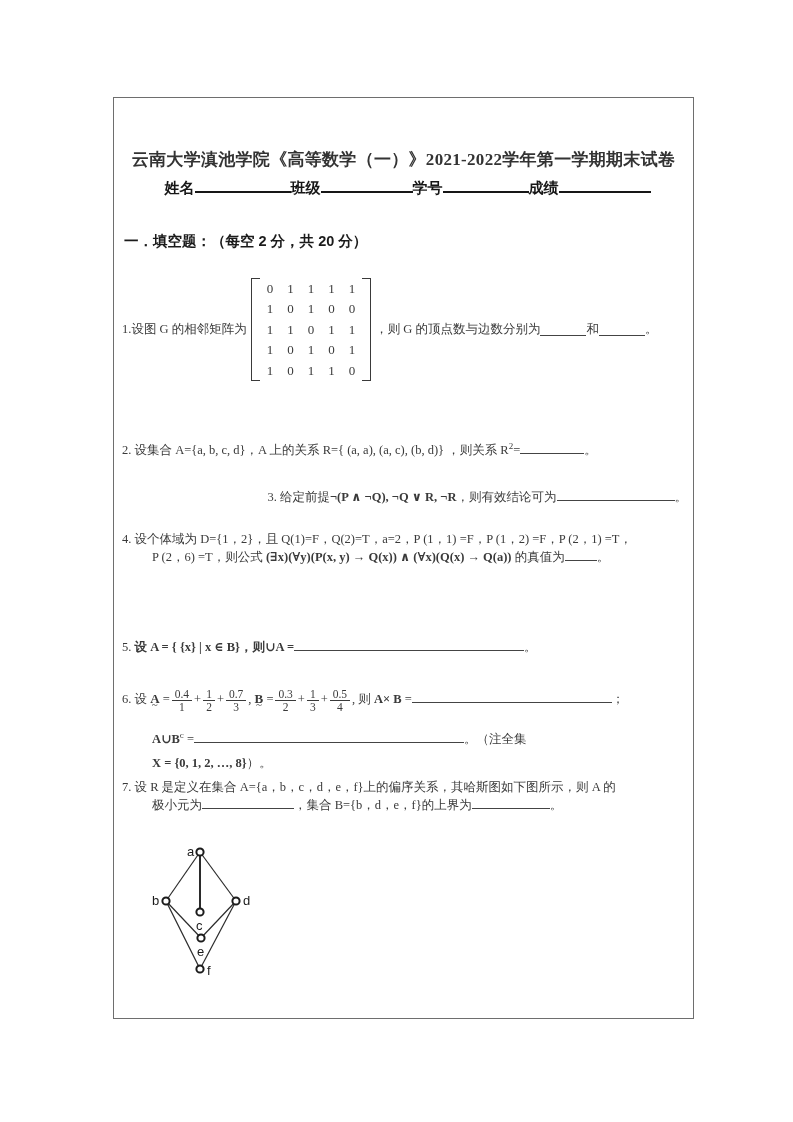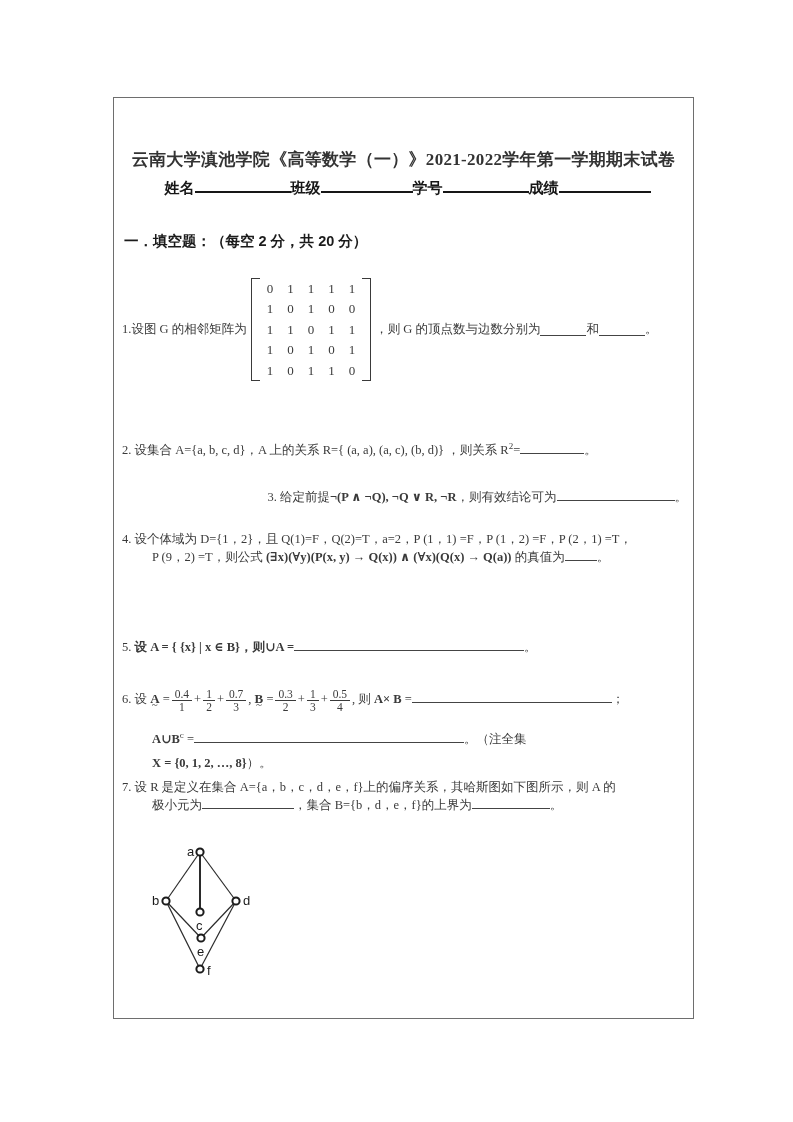--- a/index.html
+++ b/index.html
@@ -260,21 +260,21 @@
 
     <div class="q" id="q3">
       <span>3.</span>
       <span>给定前提</span><b>¬(P ∧ ¬Q), ¬Q ∨ R, ¬R</b><span>，则有效结论可为</span><span class="blank" style="width:118px"></span><span>。</span>
     </div>
 
     <div class="q" id="q4">
       <span>4.</span>
       <span>设个体域为 D={1，2}，且 Q(1)=F，Q(2)=T，a=2，P (1，1) =F，P (1，2) =F，P (2，1) =T，</span>
       <span class="q-ind">
-        <span>P (9，2) =T，则公式</span> <b>(∃x)(∀y)(P(x, y) → Q(x)) ∧ (∀x)(Q(x) → Q(a))</b> <span>的真值为</span><span class="blank" style="width:32px"></span><span>。</span>
+        <span>P (2，6) =T，则公式</span> <b>(∃x)(∀y)(P(x, y) → Q(x)) ∧ (∀x)(Q(x) → Q(a))</b> <span>的真值为</span><span class="blank" style="width:32px"></span><span>。</span>
       </span>
     </div>
 
     <div class="q" id="q5">
       <span>5.</span>
       <b>设 A = { {x} | x ∈ B}，则</b><b>∪A =</b><span class="blank" style="width:230px"></span><span>。</span>
     </div>
 
     <div class="q" id="q6">
       <span>6.</span>

